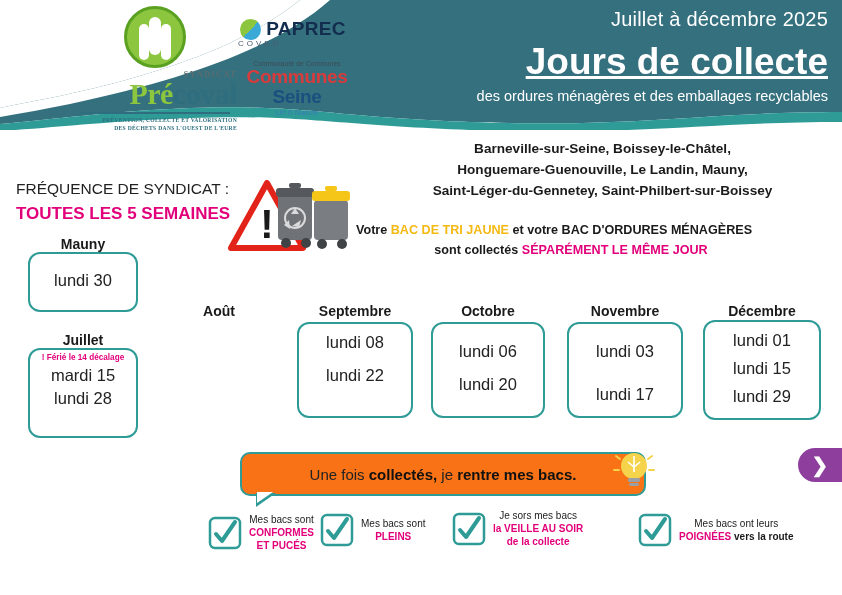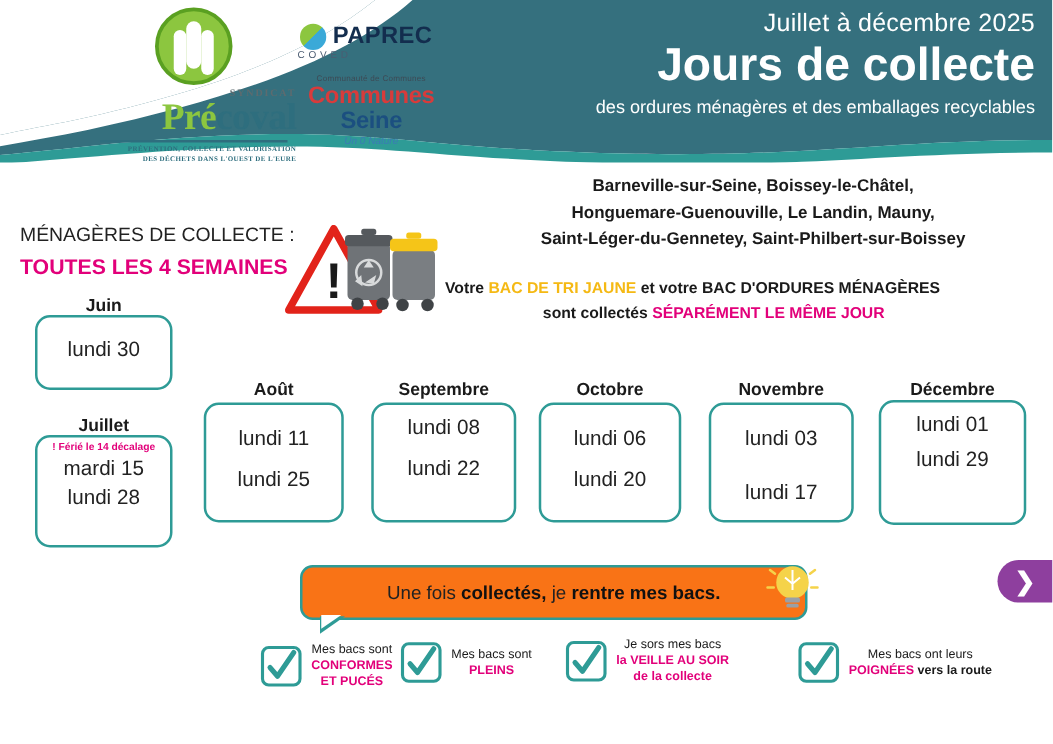--- a/index.html
+++ b/index.html
@@ -31,21 +31,22 @@
   }
   .header-period {
     font-size: 20px;
     font-weight: normal;
     letter-spacing: .2px;
   }
   .header-main {
     font-size: 37px;
     font-weight: bold;
     line-height: 1.06;
-    margin-top: 1px;
+    margin-top: 11px;
+    text-decoration: underline;
   }
   .header-sub {
     font-size: 14.5px;
     margin-top: 7px;
   }
 
   
   .logo-precoval {
     position: absolute;
     left: 72px; top: 6px;
@@ -253,22 +254,22 @@
   <div class="logo-roumois">
     <div class="rs-top">Communauté de Communes</div>
     <div class="rs-name"><span class="rs-red">Communes</span> <span>Seine</span></div>
     <div class="rs-tag">Un 0 Nature</div>
   </div>
 
   <div class="communes" style="white-space:pre-line">Barneville-sur-Seine, Boissey-le-Châtel,
 Honguemare-Guenouville, Le Landin, Mauny,
 Saint-Léger-du-Gennetey, Saint-Philbert-sur-Boissey</div>
 
-  <div class="freq-title">MÉNAGÈRES DE COLLECTE :</div>
-  <div class="freq-value">TOUTES LES 4 SEMAINES</div>
+  <div class="freq-title">FRÉQUENCE DE SYNDICAT :</div>
+  <div class="freq-value">TOUTES LES 5 SEMAINES</div>
 
   <div class="warn">
     <svg width="78" height="72" viewBox="0 0 78 72">
       <path d="M39,3 L75,68 H3 Z" fill="#ffffff" stroke="#e2231a" stroke-width="6" stroke-linejoin="round"></path>
       <text x="39" y="58" text-anchor="middle" font-family="Liberation Sans, sans-serif" font-size="40" font-weight="bold" fill="#1a1a1a">!</text>
     </svg>
   </div>
 
   <div class="bins">
     <svg width="82" height="74" viewBox="0 0 82 74">
@@ -289,37 +290,33 @@
 
   <div class="tri-line">
     <div>
       <span>Votre </span><span class="yellow">BAC DE TRI JAUNE</span><span> et votre </span><span>BAC D'ORDURES MÉNAGÈRES</span>
     </div>
     <div class="tri-line-2">
       <span>sont collectés </span><span class="pink">SÉPARÉMENT LE MÊME JOUR</span>
     </div>
   </div>
 
-  <div class="month-label" style="left:28px; top:236px; width:110px;">Juin</div>
+  <div class="month-label" style="left:28px; top:236px; width:110px;">Mauny</div>
   <div class="month" style="left:28px; top:252px; width:110px; height:60px;">
     <div class="month-date" style="margin-top:17px;">lundi 30</div>
   </div>
 
   <div class="month-label" style="left:28px; top:332px; width:110px;">Juillet</div>
   <div class="month" style="left:28px; top:348px; width:110px; height:90px;">
     <div class="month-note" style="margin-top:3px;">! Férié le 14 décalage</div>
     <div class="month-date" style="margin:4px 0;">mardi 15</div>
     <div class="month-date" style="margin:4px 0;">lundi 28</div>
   </div>
 
   <div class="month-label" style="left:163px; top:303px; width:112px;">Août</div>
-  <div class="month" style="left:163px; top:322px; width:112px; height:96px;">
-    <div class="month-date" style="margin-top:18px;">lundi 11</div>
-    <div class="month-date" style="margin-top:14px;">lundi 25</div>
-  </div>
 
   <div class="month-label" style="left:297px; top:303px; width:116px;">Septembre</div>
   <div class="month" style="left:297px; top:322px; width:116px; height:96px;">
     <div class="month-date" style="">lundi 08</div>
     <div class="month-date" style="margin-top:14px;">lundi 22</div>
   </div>
 
   <div class="month-label" style="left:431px; top:303px; width:114px;">Octobre</div>
   <div class="month" style="left:431px; top:322px; width:114px; height:96px;">
     <div class="month-date" style="margin-top:18px;">lundi 06</div>
@@ -328,20 +325,21 @@
 
   <div class="month-label" style="left:567px; top:303px; width:116px;">Novembre</div>
   <div class="month" style="left:567px; top:322px; width:116px; height:96px;">
     <div class="month-date" style="margin-top:18px;">lundi 03</div>
     <div class="month-date" style="margin-top:24px;">lundi 17</div>
   </div>
 
   <div class="month-label" style="left:703px; top:303px; width:118px;">Décembre</div>
   <div class="month" style="left:703px; top:320px; width:118px; height:100px;">
     <div class="month-date" style="margin-top:9px; margin-bottom:0;">lundi 01</div>
+    <div class="month-date" style="margin-top:9px; margin-bottom:0;">lundi 15</div>
     <div class="month-date" style="margin-top:9px; margin-bottom:0;">lundi 29</div>
   </div>
 
   <div class="bubble">
     <div class="bubble-text">
       <span>Une fois </span><b>collectés,</b><span> je </span><b>rentre mes bacs.</b>
     </div>
   </div>
 
   <div class="bulb">

